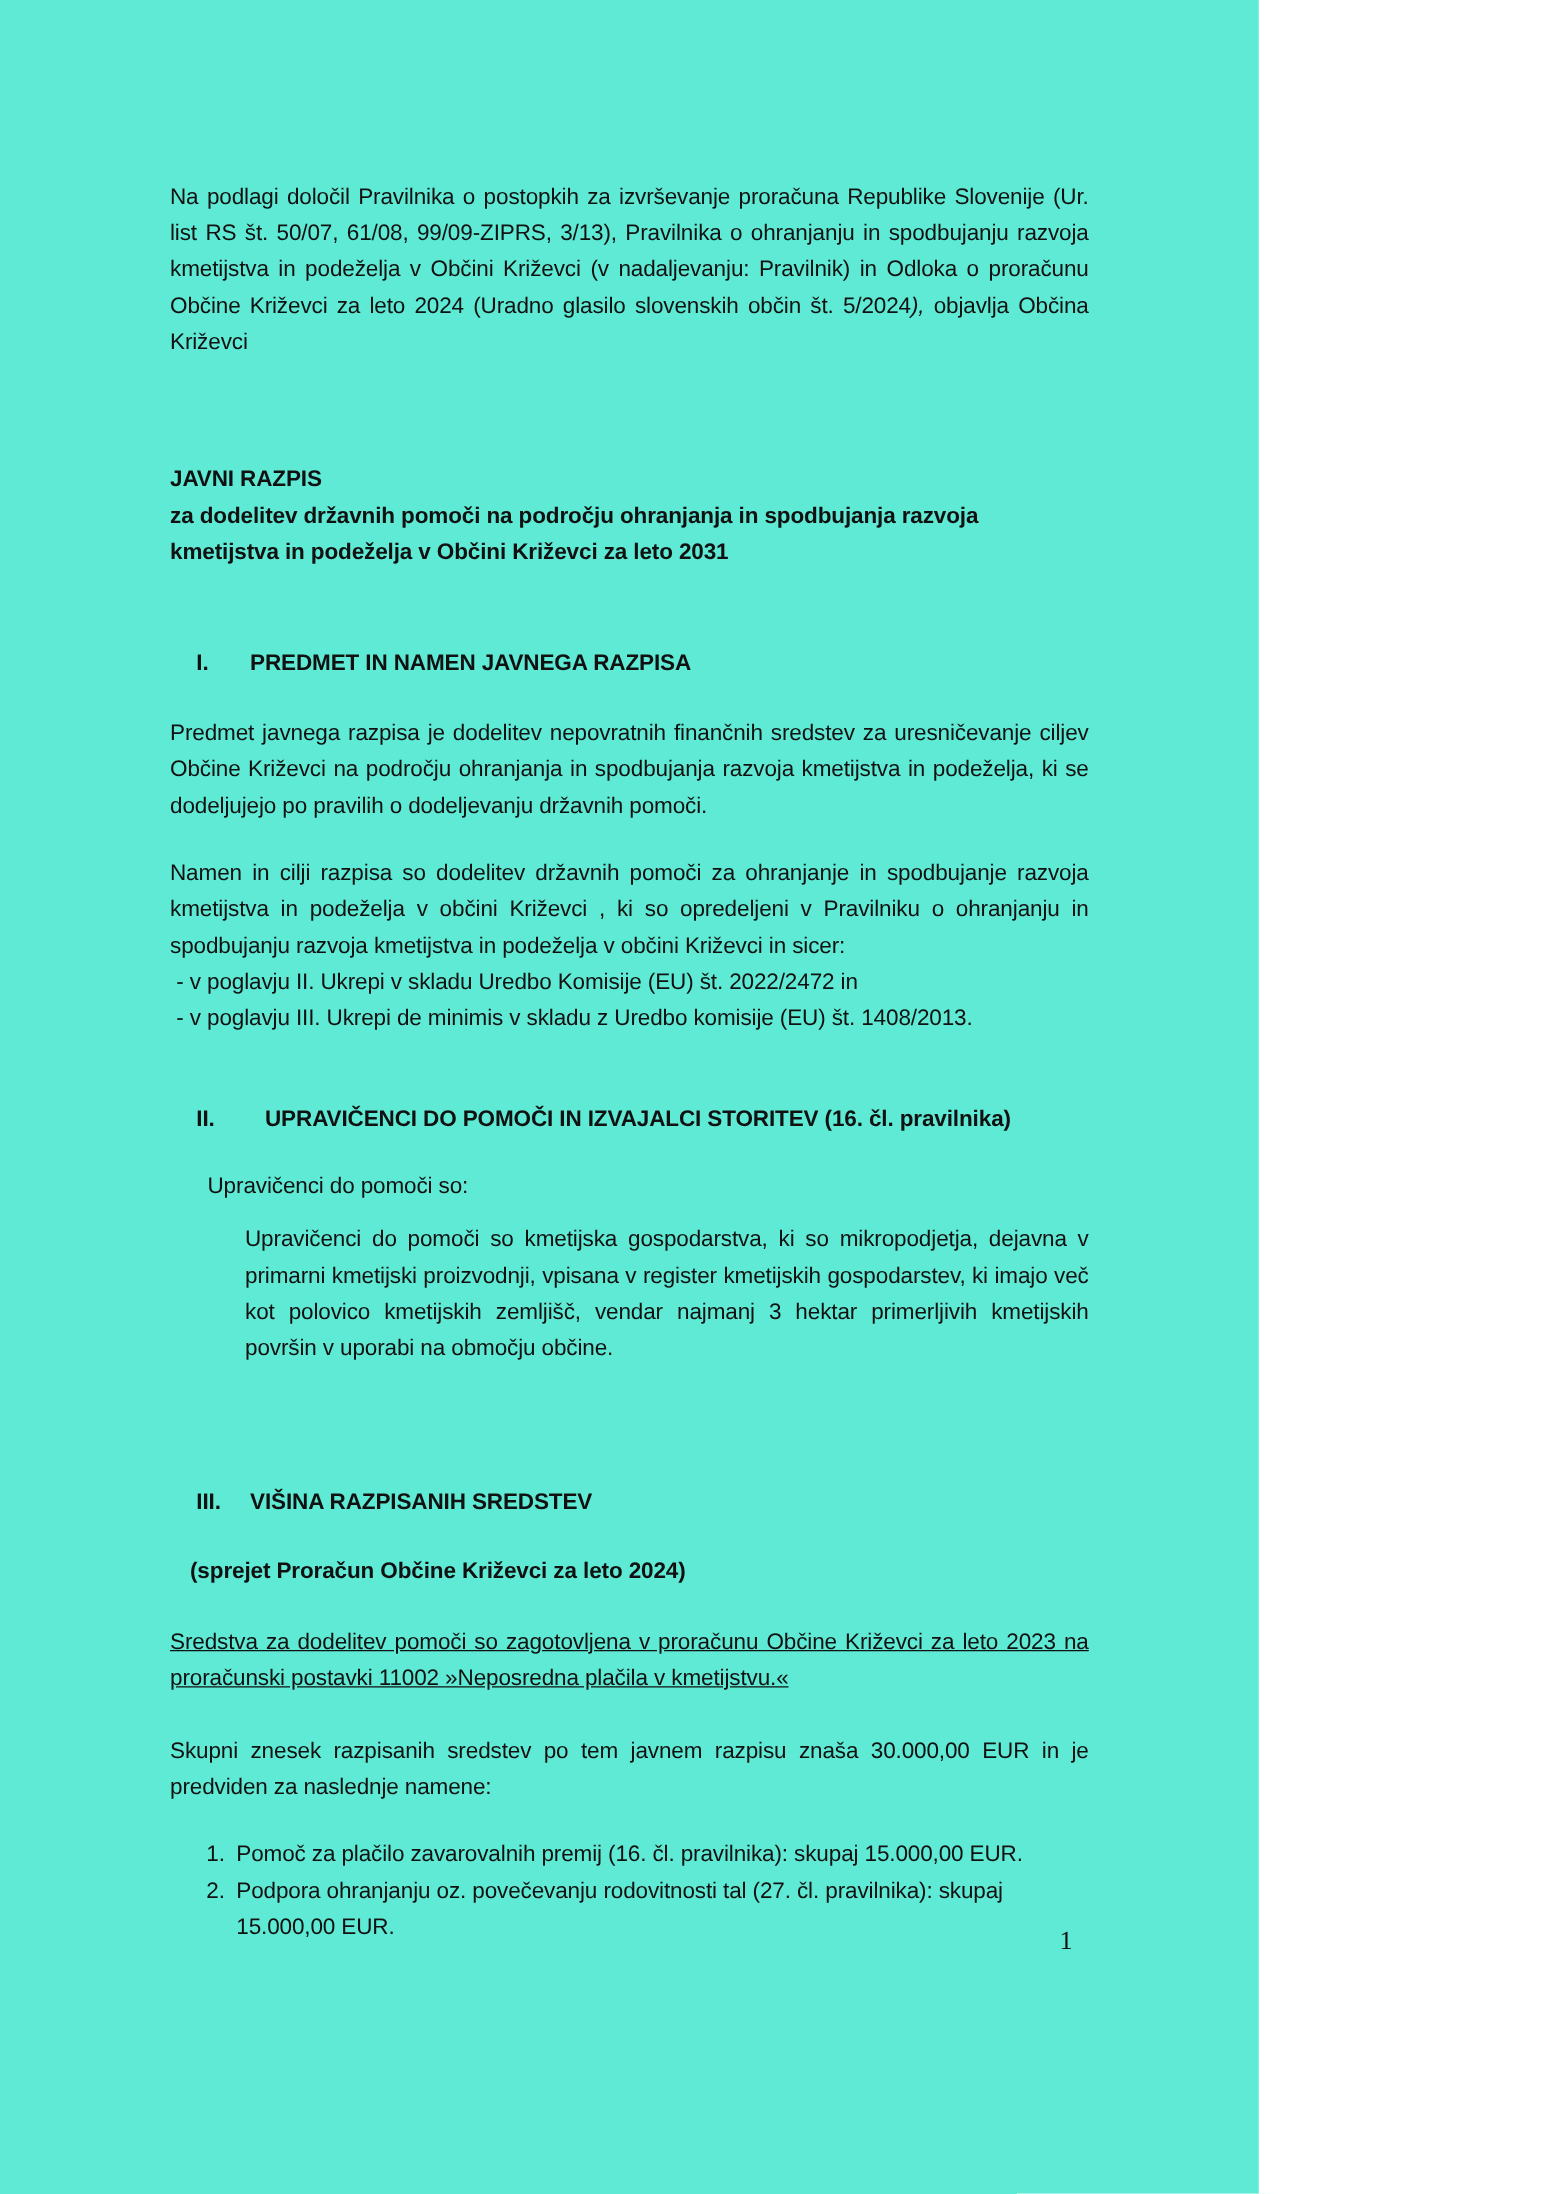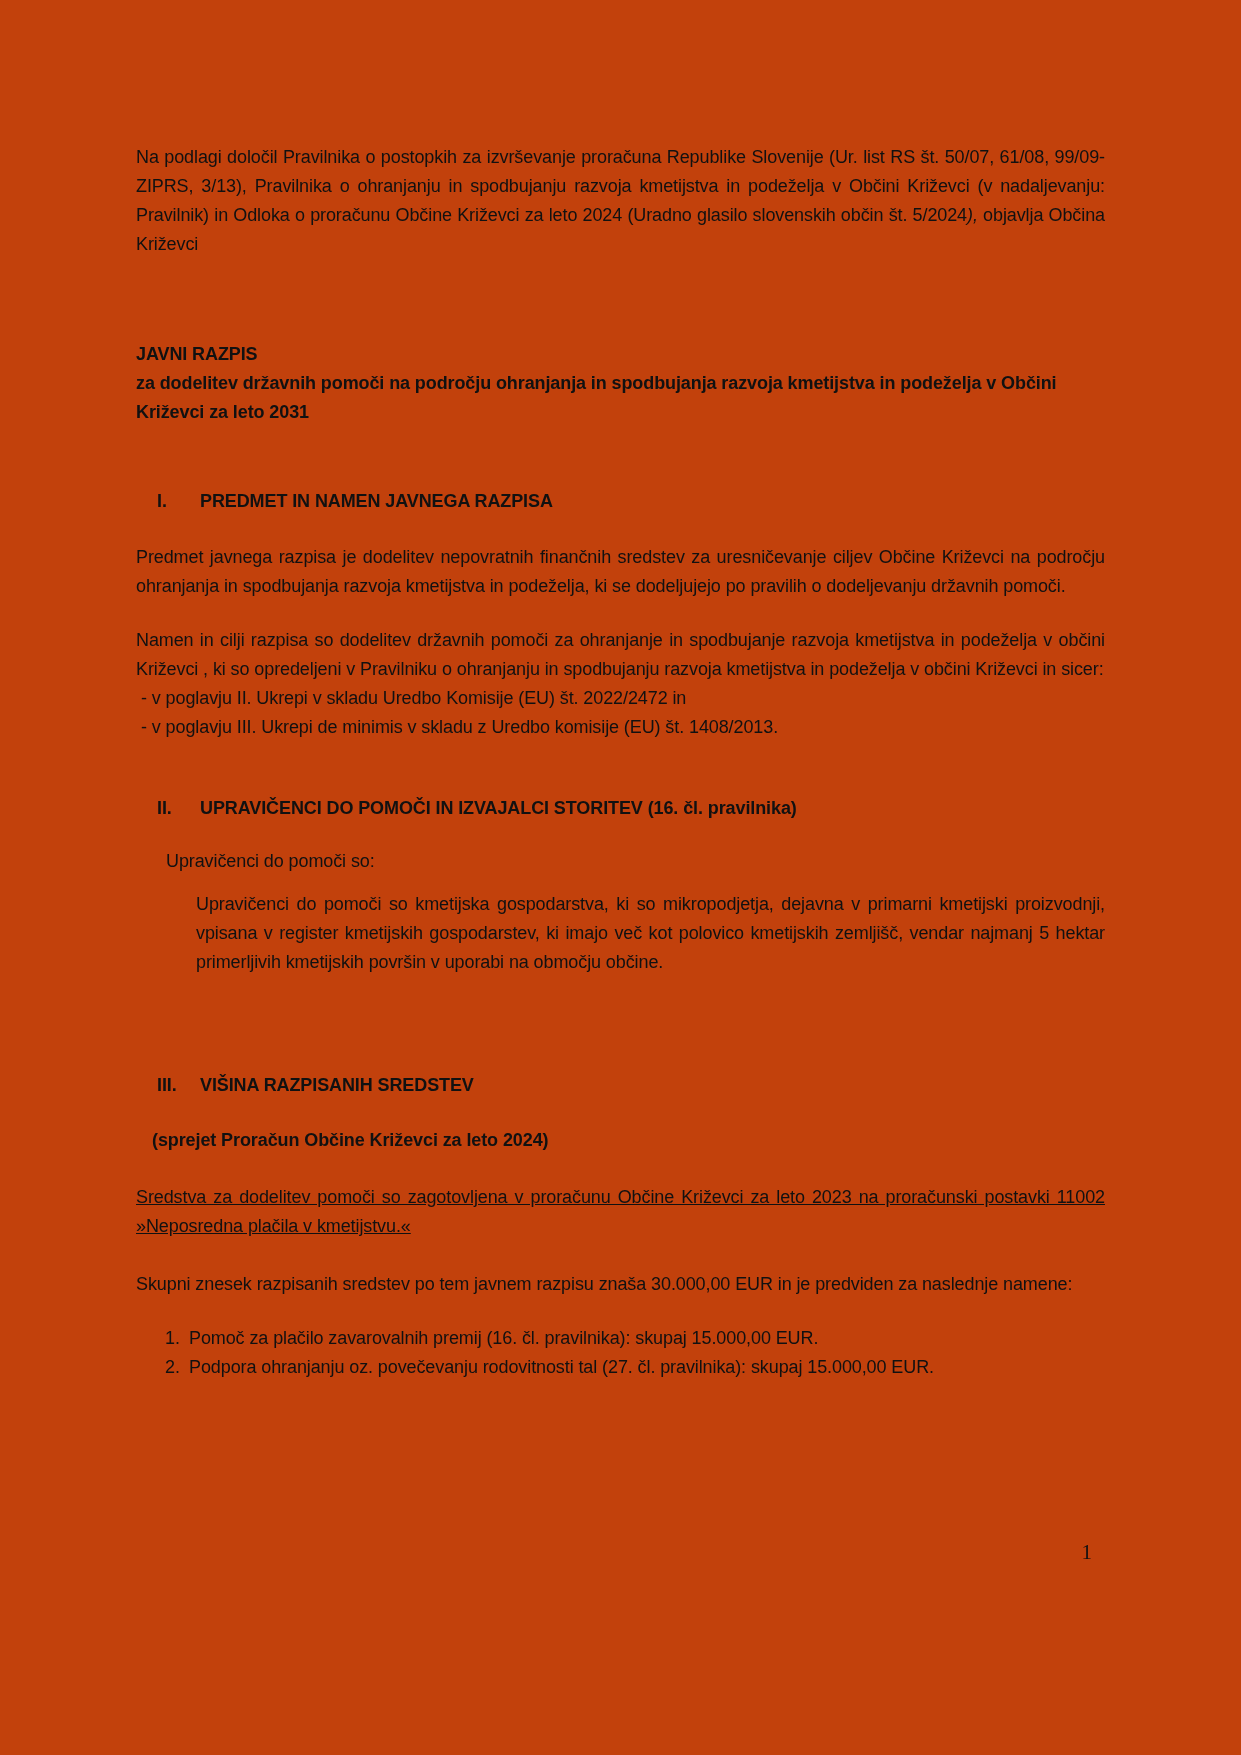--- a/index.html
+++ b/index.html
@@ -1,21 +1,21 @@
 <!DOCTYPE html>
 <html><head>
 <meta charset="utf-8">
 <style>
   * { box-sizing: border-box; }
   html, body { margin: 0; padding: 0; background: #ffffff; }
   .page {
     position: relative;
-    width: 1241px;
+    width: 1007px;
     height: 1755px;
-    background: #c2410c;
+    background: #5eead4;
     color: #111111;
     font-family: "Liberation Sans", "DejaVu Sans", sans-serif;
     font-size: 18px;
     line-height: 29px;
     letter-spacing: -0.1px;
     overflow: hidden;
   }
   .content { padding: 143px 136px 0 136px; }
   p, div { margin: 0; }
   .justify { text-align: justify; }
@@ -25,21 +25,21 @@
 
   .sec-heading { display: flex; font-weight: 700; }
   .sec-num { flex: 0 0 43px; margin-left: 21px; }
   .sec-text { flex: 1; }
 
   .sec1-heading { margin-top: 60px; }
   .sec1-p1 { margin-top: 27px; }
   .sec1-p2 { margin-top: 25px; }
   .dash-line { padding-left: 5px; }
 
-  .sec2-heading { margin-top: 52px; }
+  .sec2-heading { margin-top: 52px; gap: 12px; }
   .sec2-sub { margin-top: 24px; margin-left: 30px; font-weight: 400; }
   .sec2-p1 { margin-top: 14px; margin-left: 60px; }
 
   .sec3-heading { margin-top: 94px; }
   .sec3-sub { margin-top: 26px; margin-left: 16px; font-weight: 700; }
   .sec3-p1 { margin-top: 28px; text-decoration: underline; }
   .sec3-p2 { margin-top: 29px; }
 
   .num-list { margin-top: 25px; }
   .num-item { display: flex; }
@@ -81,21 +81,21 @@
     <div class="dash-line">- v poglavju II. Ukrepi v skladu Uredbo Komisije (EU) št. 2022/2472 in</div>
     <div class="dash-line">- v poglavju III. Ukrepi de minimis v skladu z Uredbo komisije (EU) št. 1408/2013.</div>
 
     <div class="sec-heading sec2-heading">
       <span class="sec-num">II.</span>
       <span class="sec-text">UPRAVIČENCI DO POMOČI IN IZVAJALCI STORITEV (16. čl. pravilnika)</span>
     </div>
 
     <div class="sec2-sub">Upravičenci do pomoči so:</div>
 
-    <p class="justify sec2-p1">Upravičenci do pomoči so kmetijska gospodarstva, ki so mikropodjetja, dejavna v primarni kmetijski proizvodnji, vpisana v register kmetijskih gospodarstev, ki imajo več kot polovico kmetijskih zemljišč, vendar najmanj 5 hektar primerljivih kmetijskih površin v uporabi na območju občine.</p>
+    <p class="justify sec2-p1">Upravičenci do pomoči so kmetijska gospodarstva, ki so mikropodjetja, dejavna v primarni kmetijski proizvodnji, vpisana v register kmetijskih gospodarstev, ki imajo več kot polovico kmetijskih zemljišč, vendar najmanj 3 hektar primerljivih kmetijskih površin v uporabi na območju občine.</p>
 
     <div class="sec-heading sec3-heading">
       <span class="sec-num">III.</span>
       <span class="sec-text">VIŠINA RAZPISANIH SREDSTEV</span>
     </div>
 
     <div class="sec3-sub">(sprejet Proračun Občine Križevci za leto 2024)</div>
 
     <p class="justify sec3-p1">Sredstva za dodelitev pomoči so zagotovljena v proračunu Občine Križevci za leto 2023 na proračunski postavki 11002 »Neposredna plačila v kmetijstvu.«</p>
 

